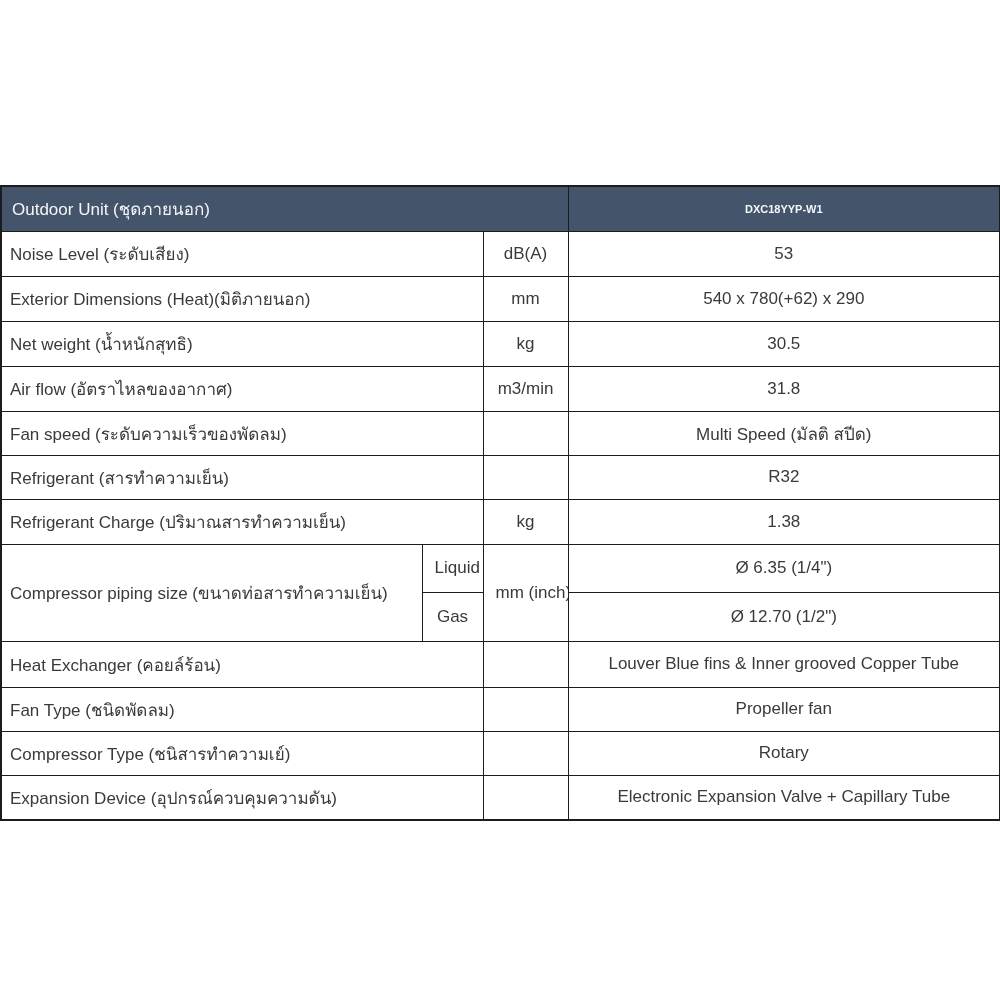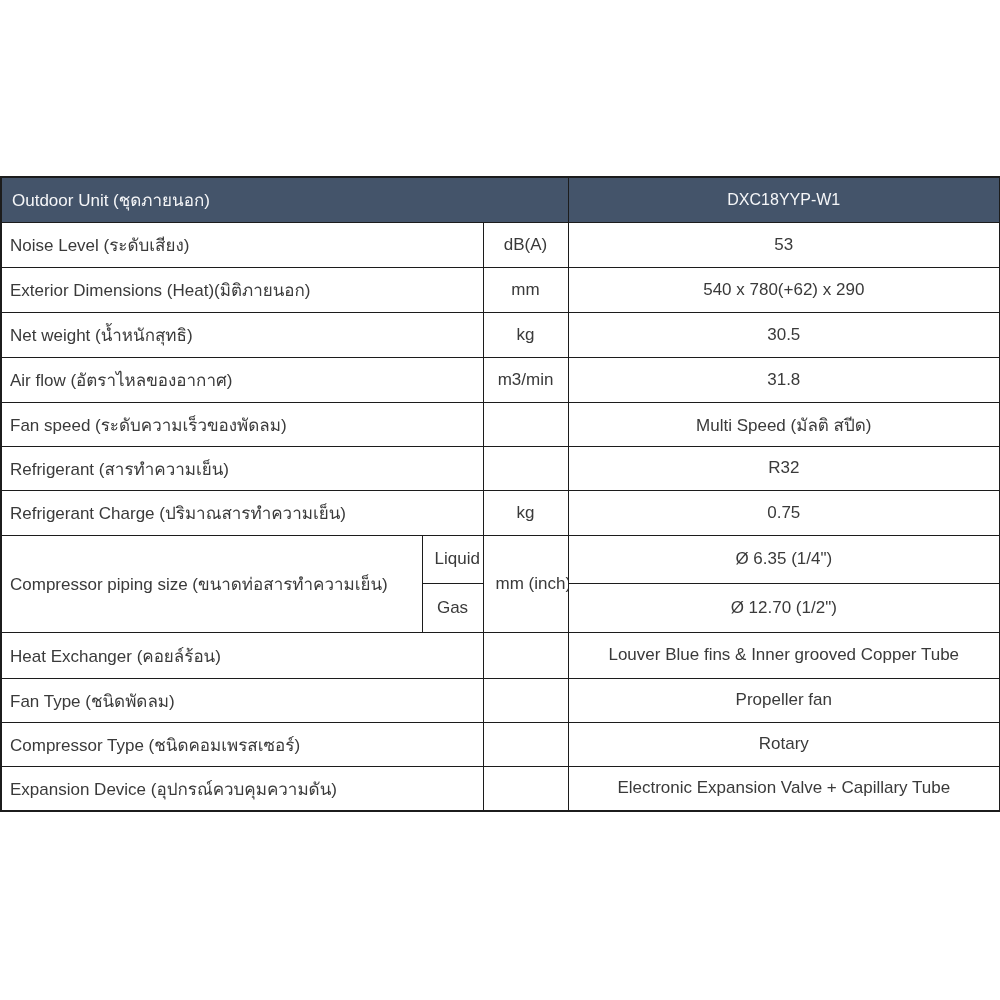--- a/index.html
+++ b/index.html
@@ -11,21 +11,21 @@
     font-family: "Liberation Sans", sans-serif;
   }
   .page {
     width: 1000px;
     height: 1000px;
     position: relative;
     background: #ffffff;
   }
   table.spec {
     position: absolute;
-    top: 176px;
+    top: 185px;
     left: 0;
     width: 999px;
     border-collapse: collapse;
     table-layout: fixed;
     font-size: 17px;
     color: #3a3a3a;
     border: 2px solid #1c1c1c;
   }
   table.spec td, table.spec th {
     border: 1px solid #1c1c1c;
@@ -36,23 +36,23 @@
     background: #44546a;
     color: #f5f6f8;
     font-weight: normal;
     text-align: left;
     padding-left: 10px;
     font-size: 17px;
   }
   th.hdr-model {
     background: #44546a;
     color: #f5f6f8;
-    font-weight: normal;
+    font-weight: bold;
     text-align: center;
-    font-size: 16px;
+    font-size: 11px;
   }
   td.label {
     text-align: left;
     padding-left: 8px;
   }
   td.unit {
     text-align: center;
     padding: 12px;
     white-space: nowrap;
   }
@@ -120,21 +120,21 @@
 
     <tr class="h44">
       <td class="label" colspan="2">Refrigerant (สารทำความเย็น)</td>
       <td class="unit"></td>
       <td class="value">R32</td>
     </tr>
 
     <tr class="h44">
       <td class="label" colspan="2">Refrigerant Charge (ปริมาณสารทำความเย็น)</td>
       <td class="unit">kg</td>
-      <td class="value">0.75</td>
+      <td class="value">1.38</td>
     </tr>
 
     <tr class="h48">
       <td class="label" rowspan="2">Compressor piping size (ขนาดท่อสารทำความเย็น)</td>
       <td class="phase">Liquid</td>
       <td class="unit" rowspan="2">mm (inch)</td>
       <td class="value">Ø 6.35 (1/4")</td>
     </tr>
 
     <tr class="h49">
@@ -148,21 +148,21 @@
       <td class="value">Louver Blue fins &amp; Inner grooved Copper Tube</td>
     </tr>
 
     <tr class="h44">
       <td class="label" colspan="2">Fan Type (ชนิดพัดลม)</td>
       <td class="unit"></td>
       <td class="value">Propeller fan</td>
     </tr>
 
     <tr class="h44">
-      <td class="label" colspan="2">Compressor Type (ชนิดคอมเพรสเซอร์)</td>
+      <td class="label" colspan="2">Compressor Type (ชนิสารทำความเย์)</td>
       <td class="unit"></td>
       <td class="value">Rotary</td>
     </tr>
 
     <tr class="h45">
       <td class="label" colspan="2">Expansion Device (อุปกรณ์ควบคุมความดัน)</td>
       <td class="unit"></td>
       <td class="value">Electronic Expansion Valve + Capillary Tube</td>
     </tr>
   </tbody>

